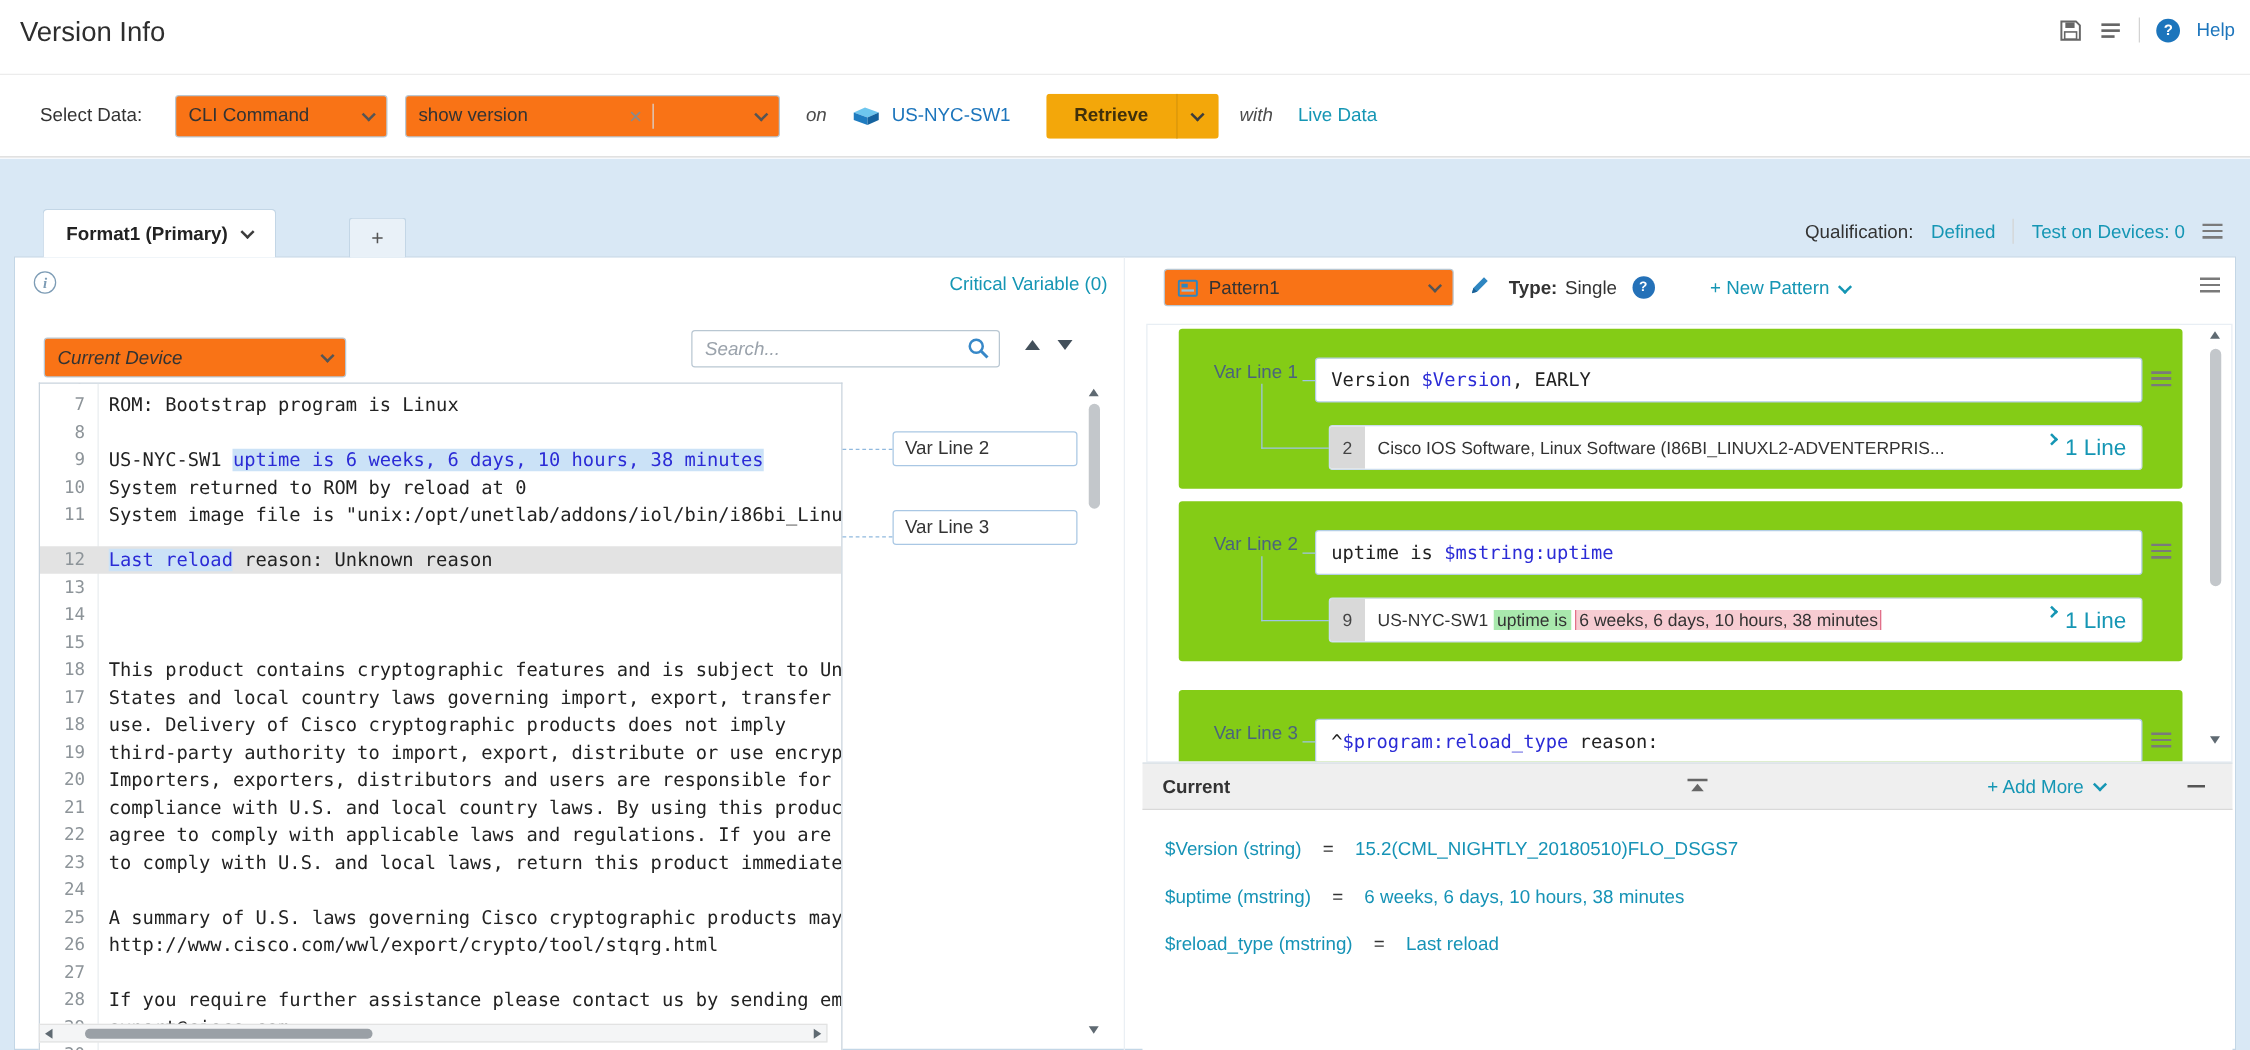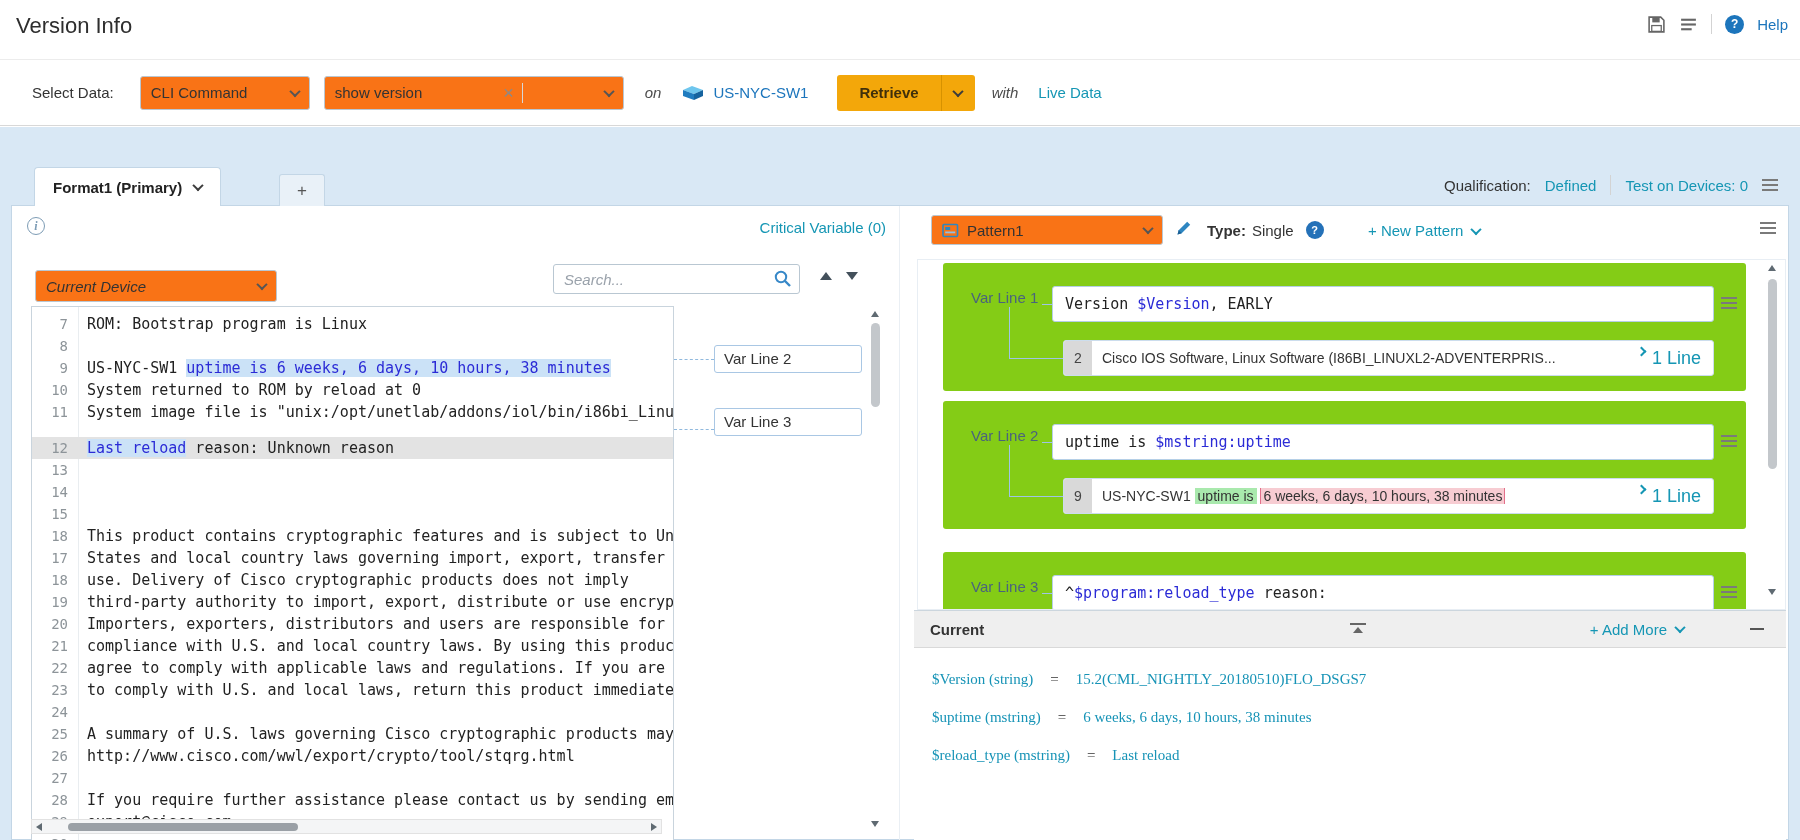--- a/index.html
+++ b/index.html
@@ -136,21 +136,21 @@
   .rscroll .thumb{position:absolute;left:4px;top:16px;width:9px;height:190px;background:#c3c7cb;border-radius:5px;cursor:pointer;}
 
   
   .output{position:absolute;left:902px;top:404px;width:872px;height:231px;background:#fff;border-top:1px solid #ccd6de;}
   .output-head{height:37px;background:#efefef;border-bottom:1px solid #d9d9d9;display:flex;align-items:center;padding:0 16px;position:relative;}
   .output-title{font-weight:bold;}
   .collapse-icon{position:absolute;left:50%;top:12px;width:16px;border-top:2px solid #666;cursor:pointer;}
   .collapse-icon::after{content:'';display:block;margin:2px auto 0;width:0;height:0;border-left:5px solid transparent;border-right:5px solid transparent;border-bottom:6px solid #666;}
   .add-more{margin-left:auto;display:flex;align-items:center;gap:9px;cursor:pointer;}
   .output-head .minus-icon{margin-left:66px;margin-right:6px;}
-  .output-body{padding:23px 0 0 18px;font-family:Liberation Serif, serif;}
+  .output-body{padding:23px 0 0 18px;}
   .orow{margin-bottom:21px;white-space:nowrap;}
   .oname{color:#1693b6;cursor:pointer;}
   .oeq{color:#333;margin:0 17px;}
   .oval{color:#1693b6;}
 </style>
 </head>
 <body>
 
 <div class="topbar">
   <div class="page-title">Version Info</div>

